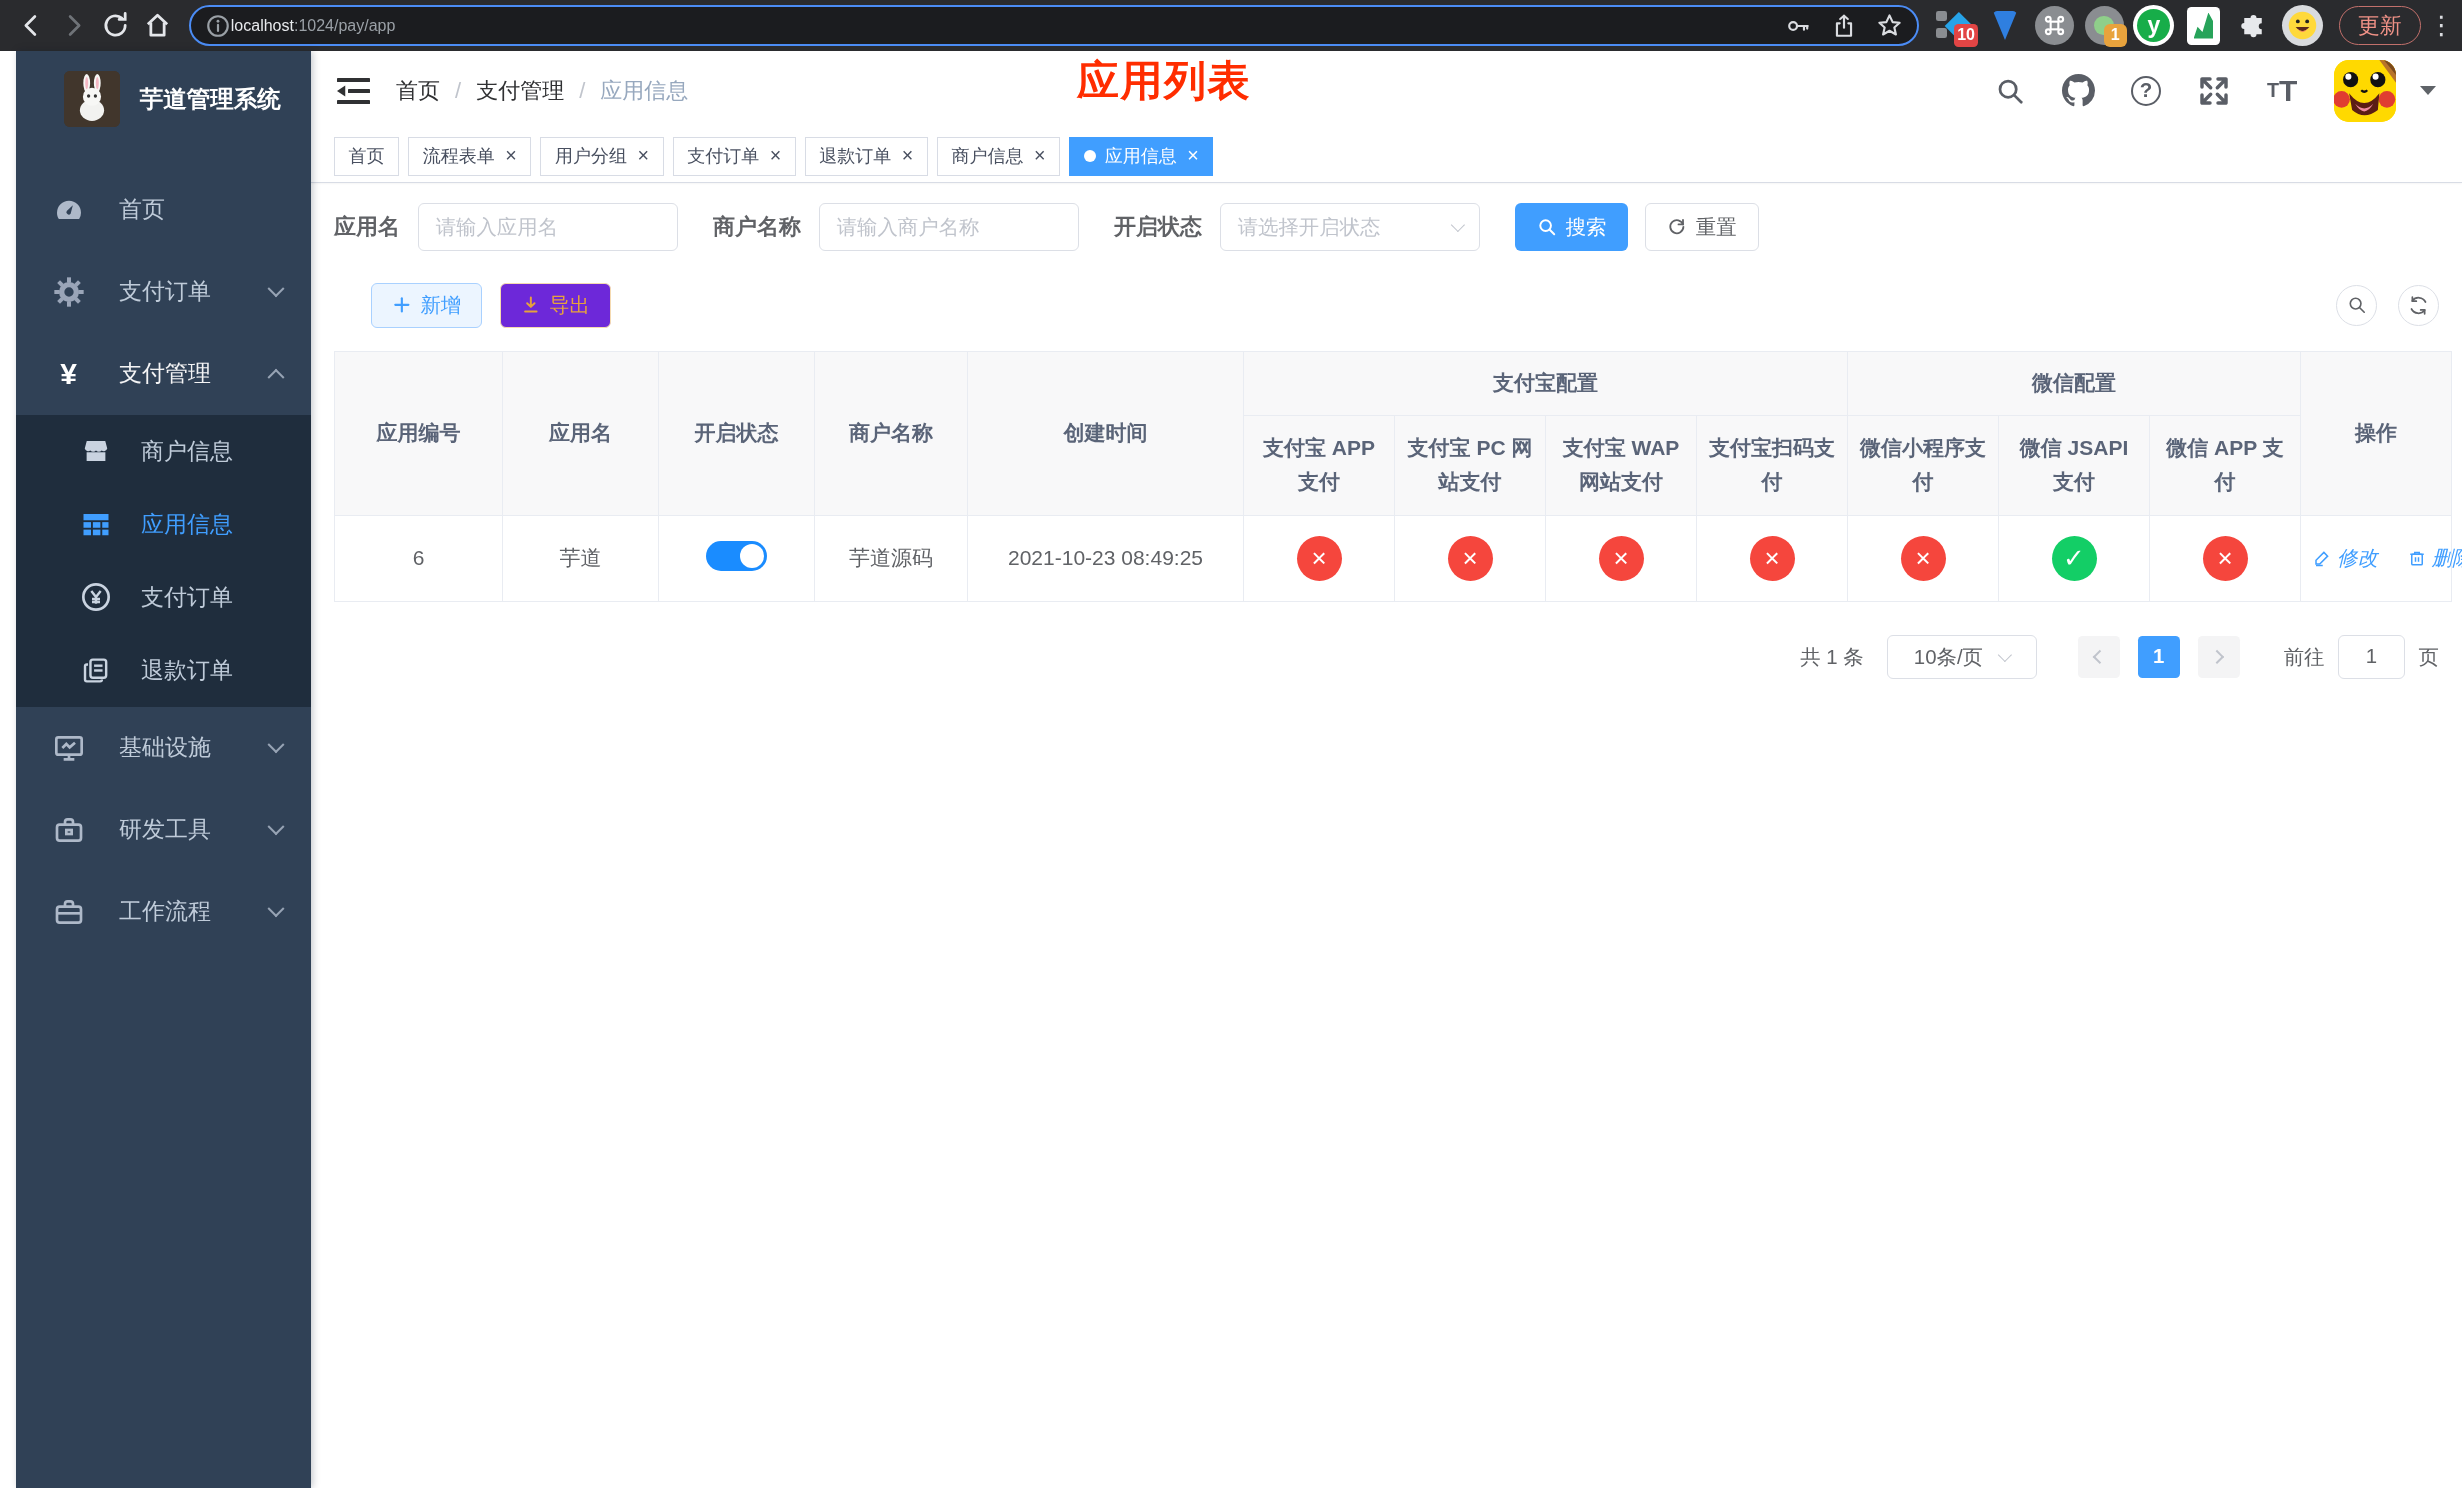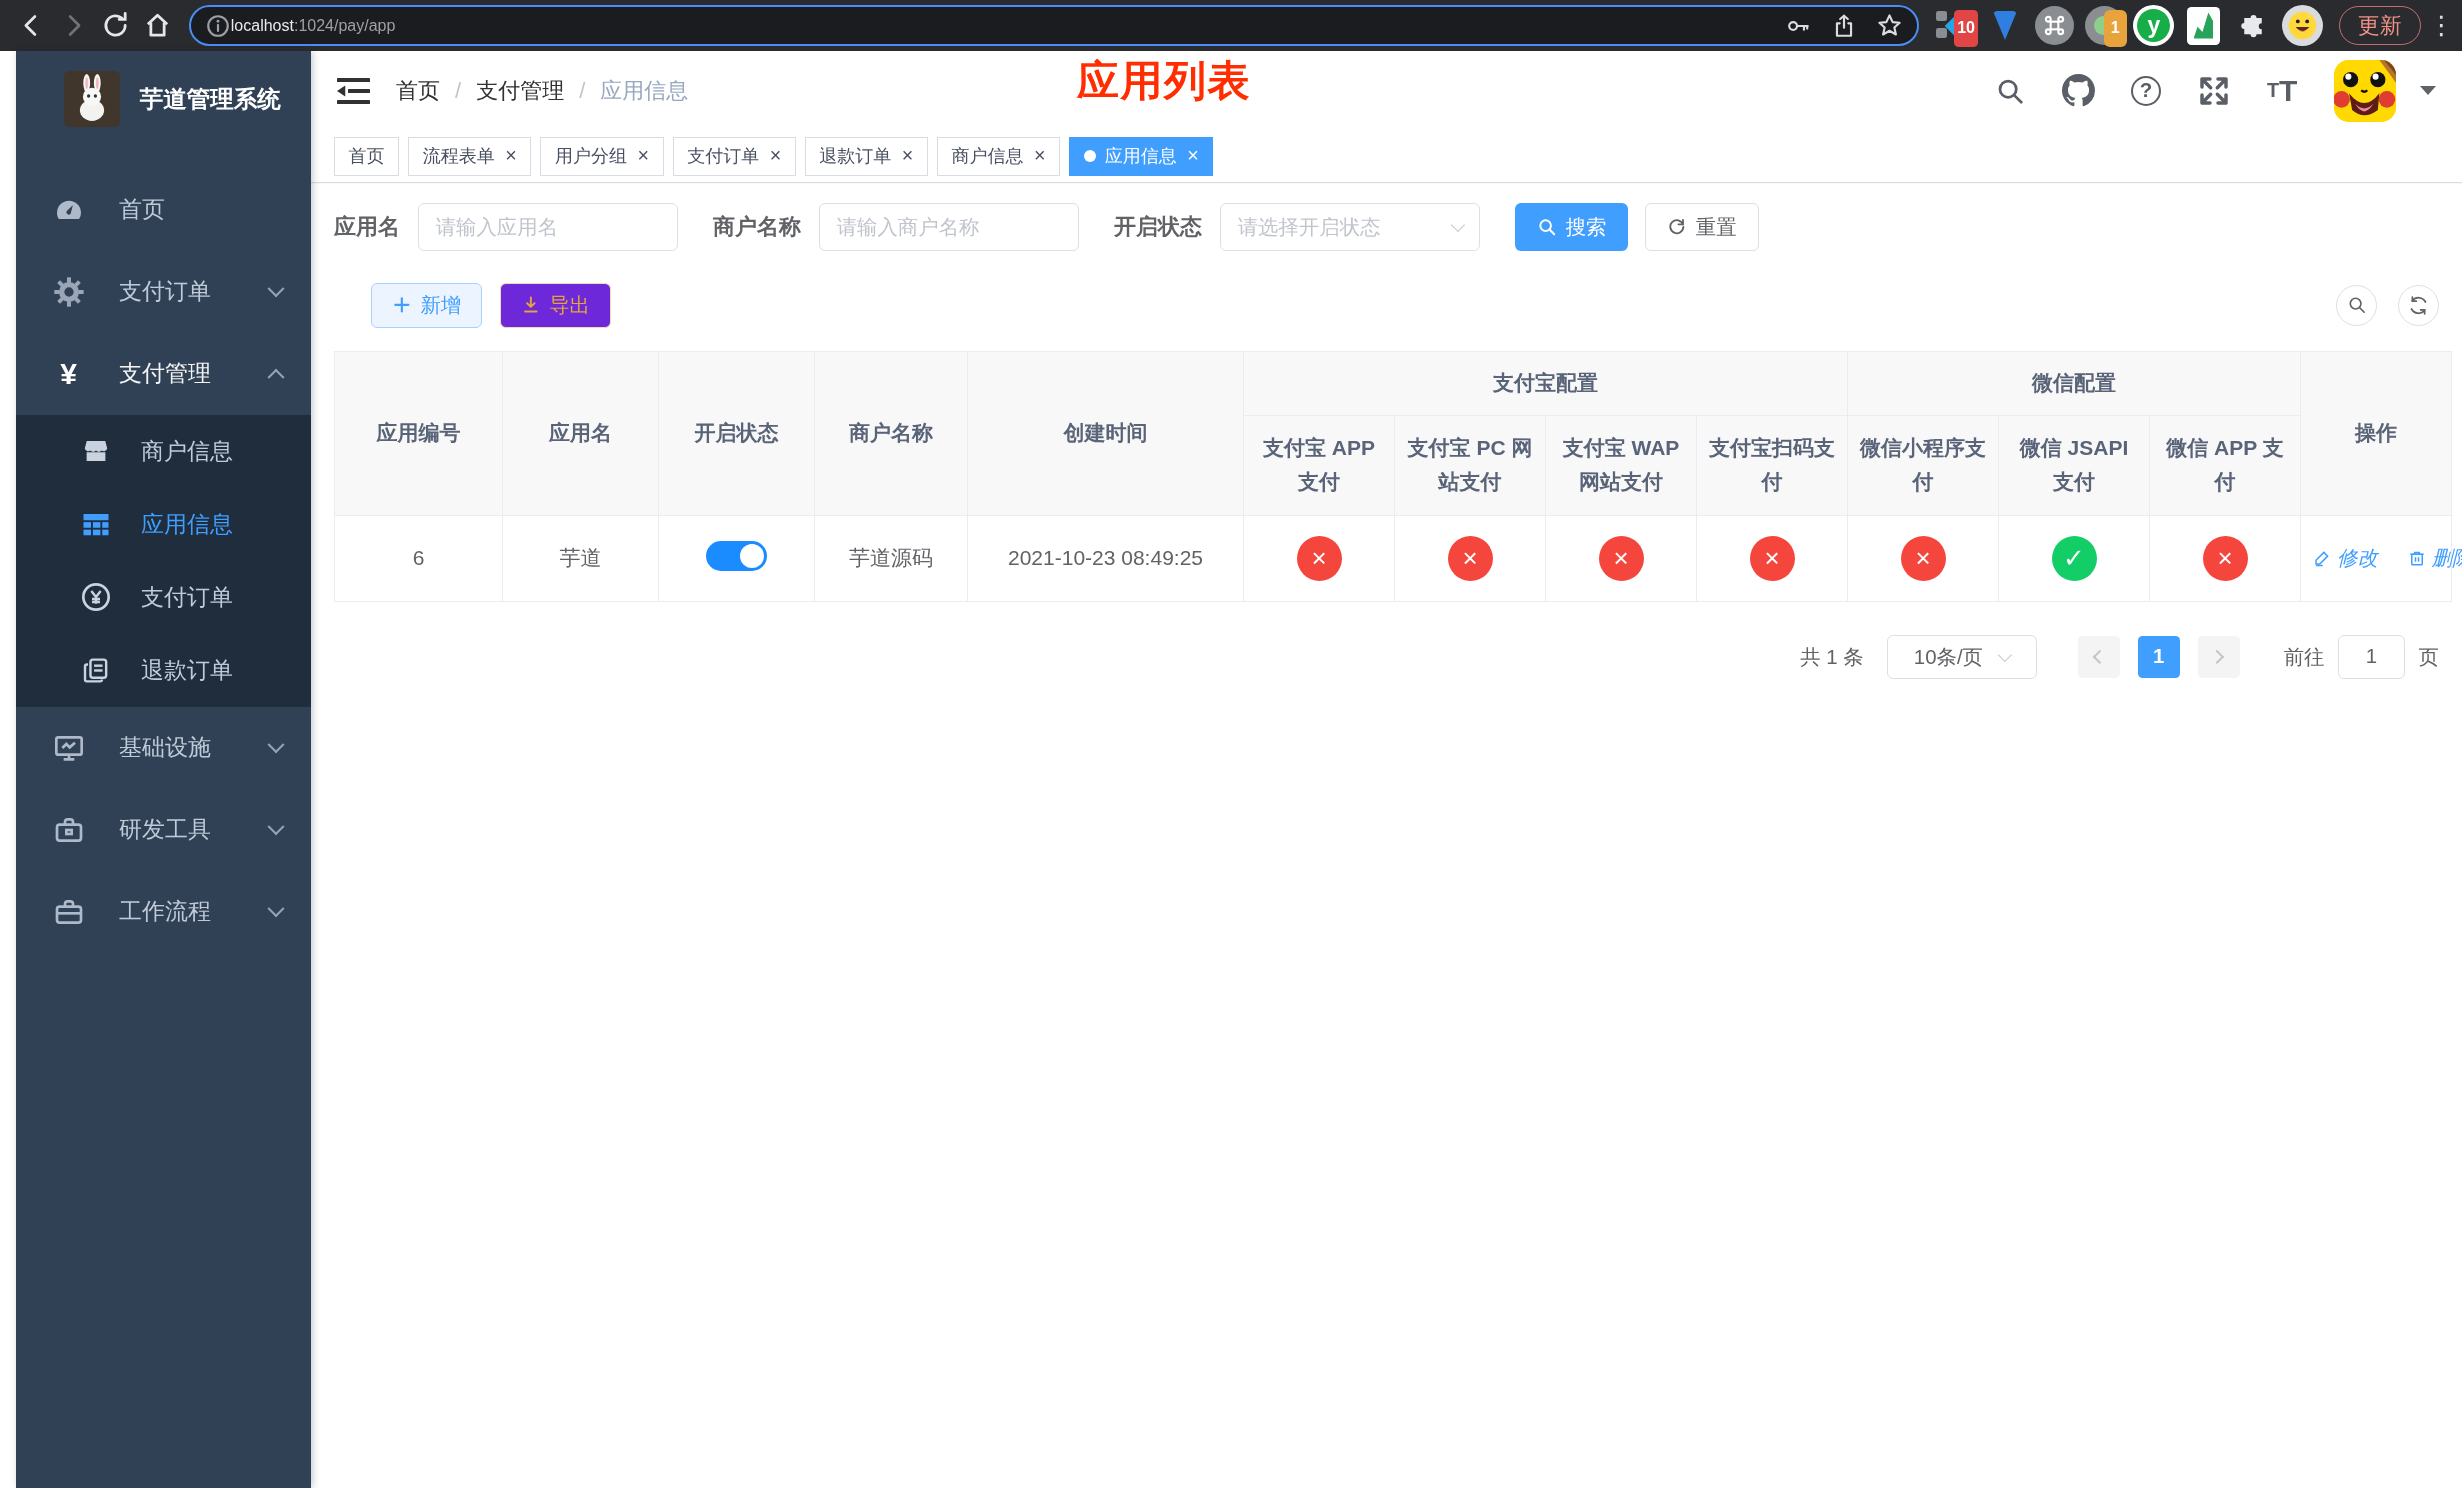--- a/index.html
+++ b/index.html
@@ -11,21 +11,21 @@
   .nav-ico{width:42px;height:45px;display:flex;align-items:center;justify-content:center;color:#e4e6ea;flex:none;}
   .nav-ico.dim{color:#6f7378;}
   .url-pill{flex:1;height:41px;margin:0 10.6px;background:#1b1c1f;border:2.3px solid #4b8cf5;border-radius:22px;
     display:flex;align-items:center;padding:0 7.6px 0 13.6px;min-width:0;}
   .url-text{font-size:16px;color:#e8eaed;white-space:nowrap;}
   .url-text .dim{color:#9aa0a6;}
   .pill-right{margin-left:auto;display:flex;align-items:center;gap:4.5px;color:#dadce0;}
   .pill-ico{width:41px;height:36px;display:flex;align-items:center;justify-content:center;}
   .ext-cluster{display:flex;align-items:center;gap:7.6px;margin-left:4.5px;flex:none;}
   .extbtn{width:42px;height:42px;display:flex;align-items:center;justify-content:center;position:relative;flex:none;}
-  .badge{position:absolute;bottom:0px;right:-1.5px;min-width:23px;height:37px;border-radius:4.5px;color:#fff;
+  .badge{position:absolute;bottom:0px;right:-1.5px;min-width:23px;height:23px;border-radius:4.5px;color:#fff;
     font-size:16px;font-weight:700;display:flex;align-items:center;justify-content:center;padding:0 3px;}
   .badge.red{background:#e24545;}
   .badge.orange{background:#e8a33d;border-radius:6px;}
   .sq{position:absolute;left:1.5px;background:#8a8d91;width:10.6px;height:10.6px;border-radius:2.3px;}
   .diamond{width:19.7px;height:19.7px;background:#27a3e8;transform:rotate(45deg);margin-left:7.6px;}
   .gem{width:0;height:0;border-left:12px solid transparent;border-right:12px solid transparent;border-top:29px solid #2f7fe0;border-radius:4.5px;}
   .circle-gray{width:39px;height:39px;border-radius:50%;background:#8a8d91;display:flex;align-items:center;justify-content:center;}
   .circle-white{width:41px;height:41px;border-radius:50%;background:#fff;display:flex;align-items:center;justify-content:center;}
   .y-circle{width:33px;height:33px;border-radius:50%;background:#17ad49;color:#fff;font-weight:700;font-size:23px;
     display:flex;align-items:center;justify-content:center;}

